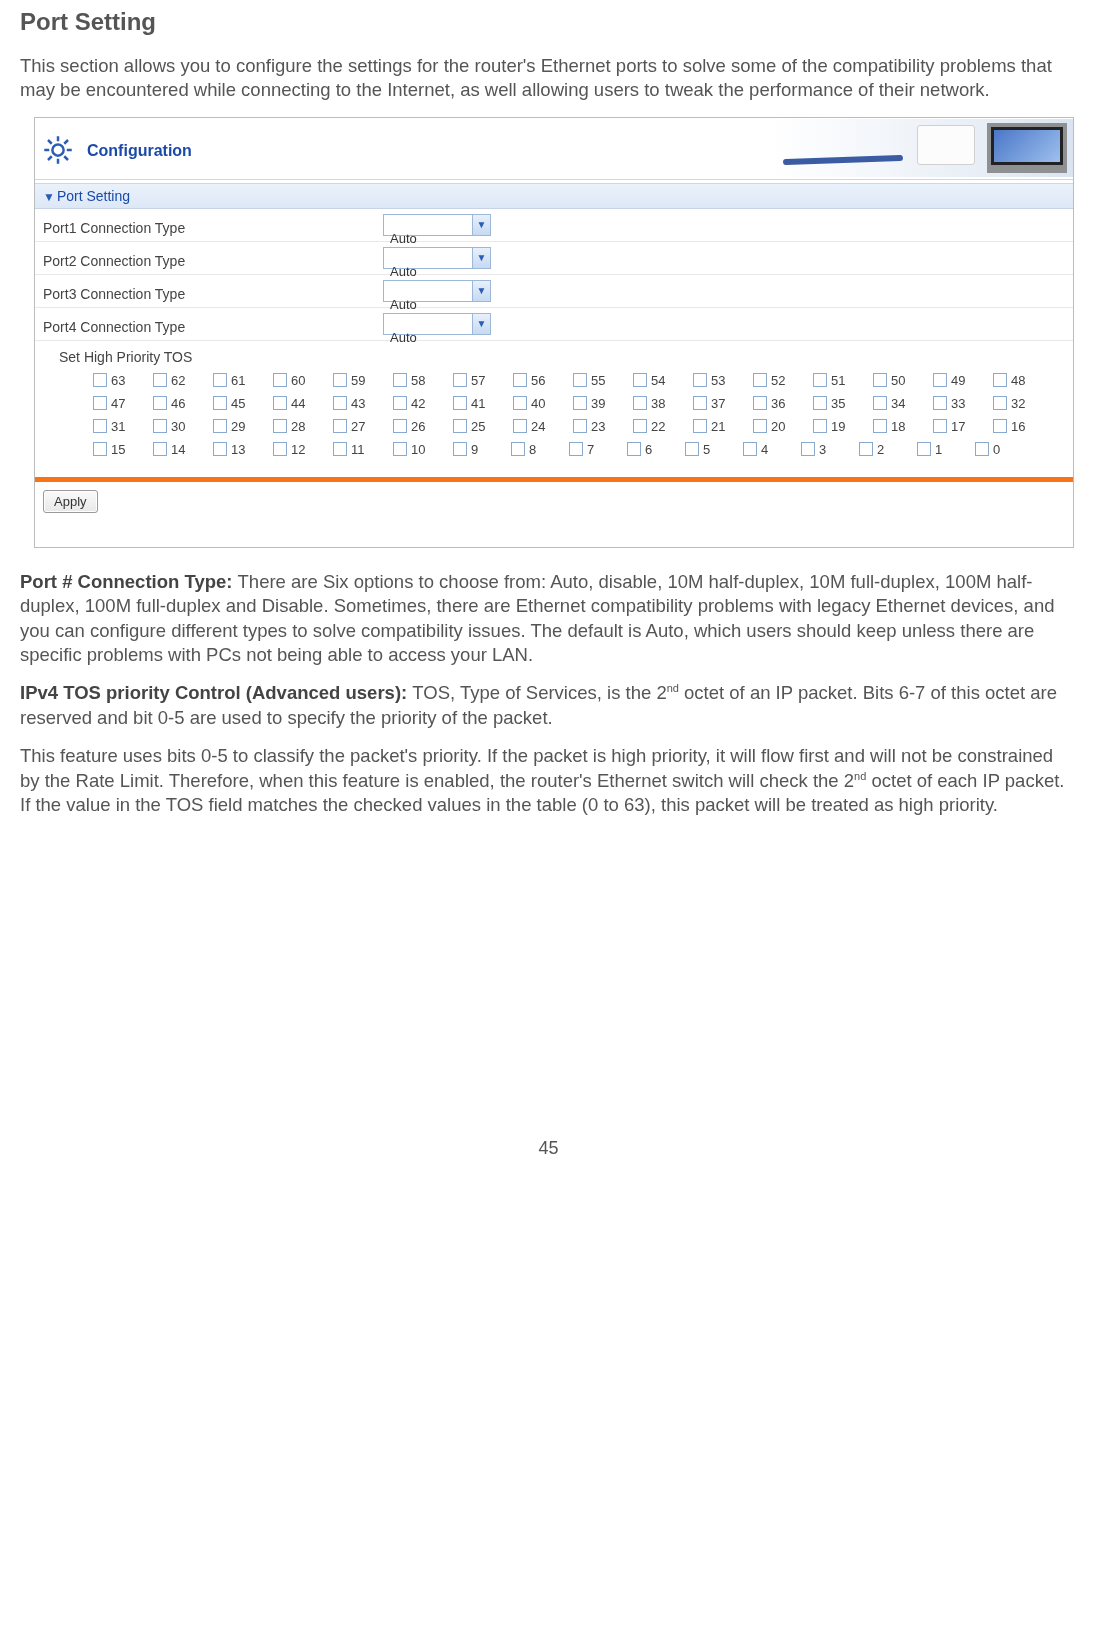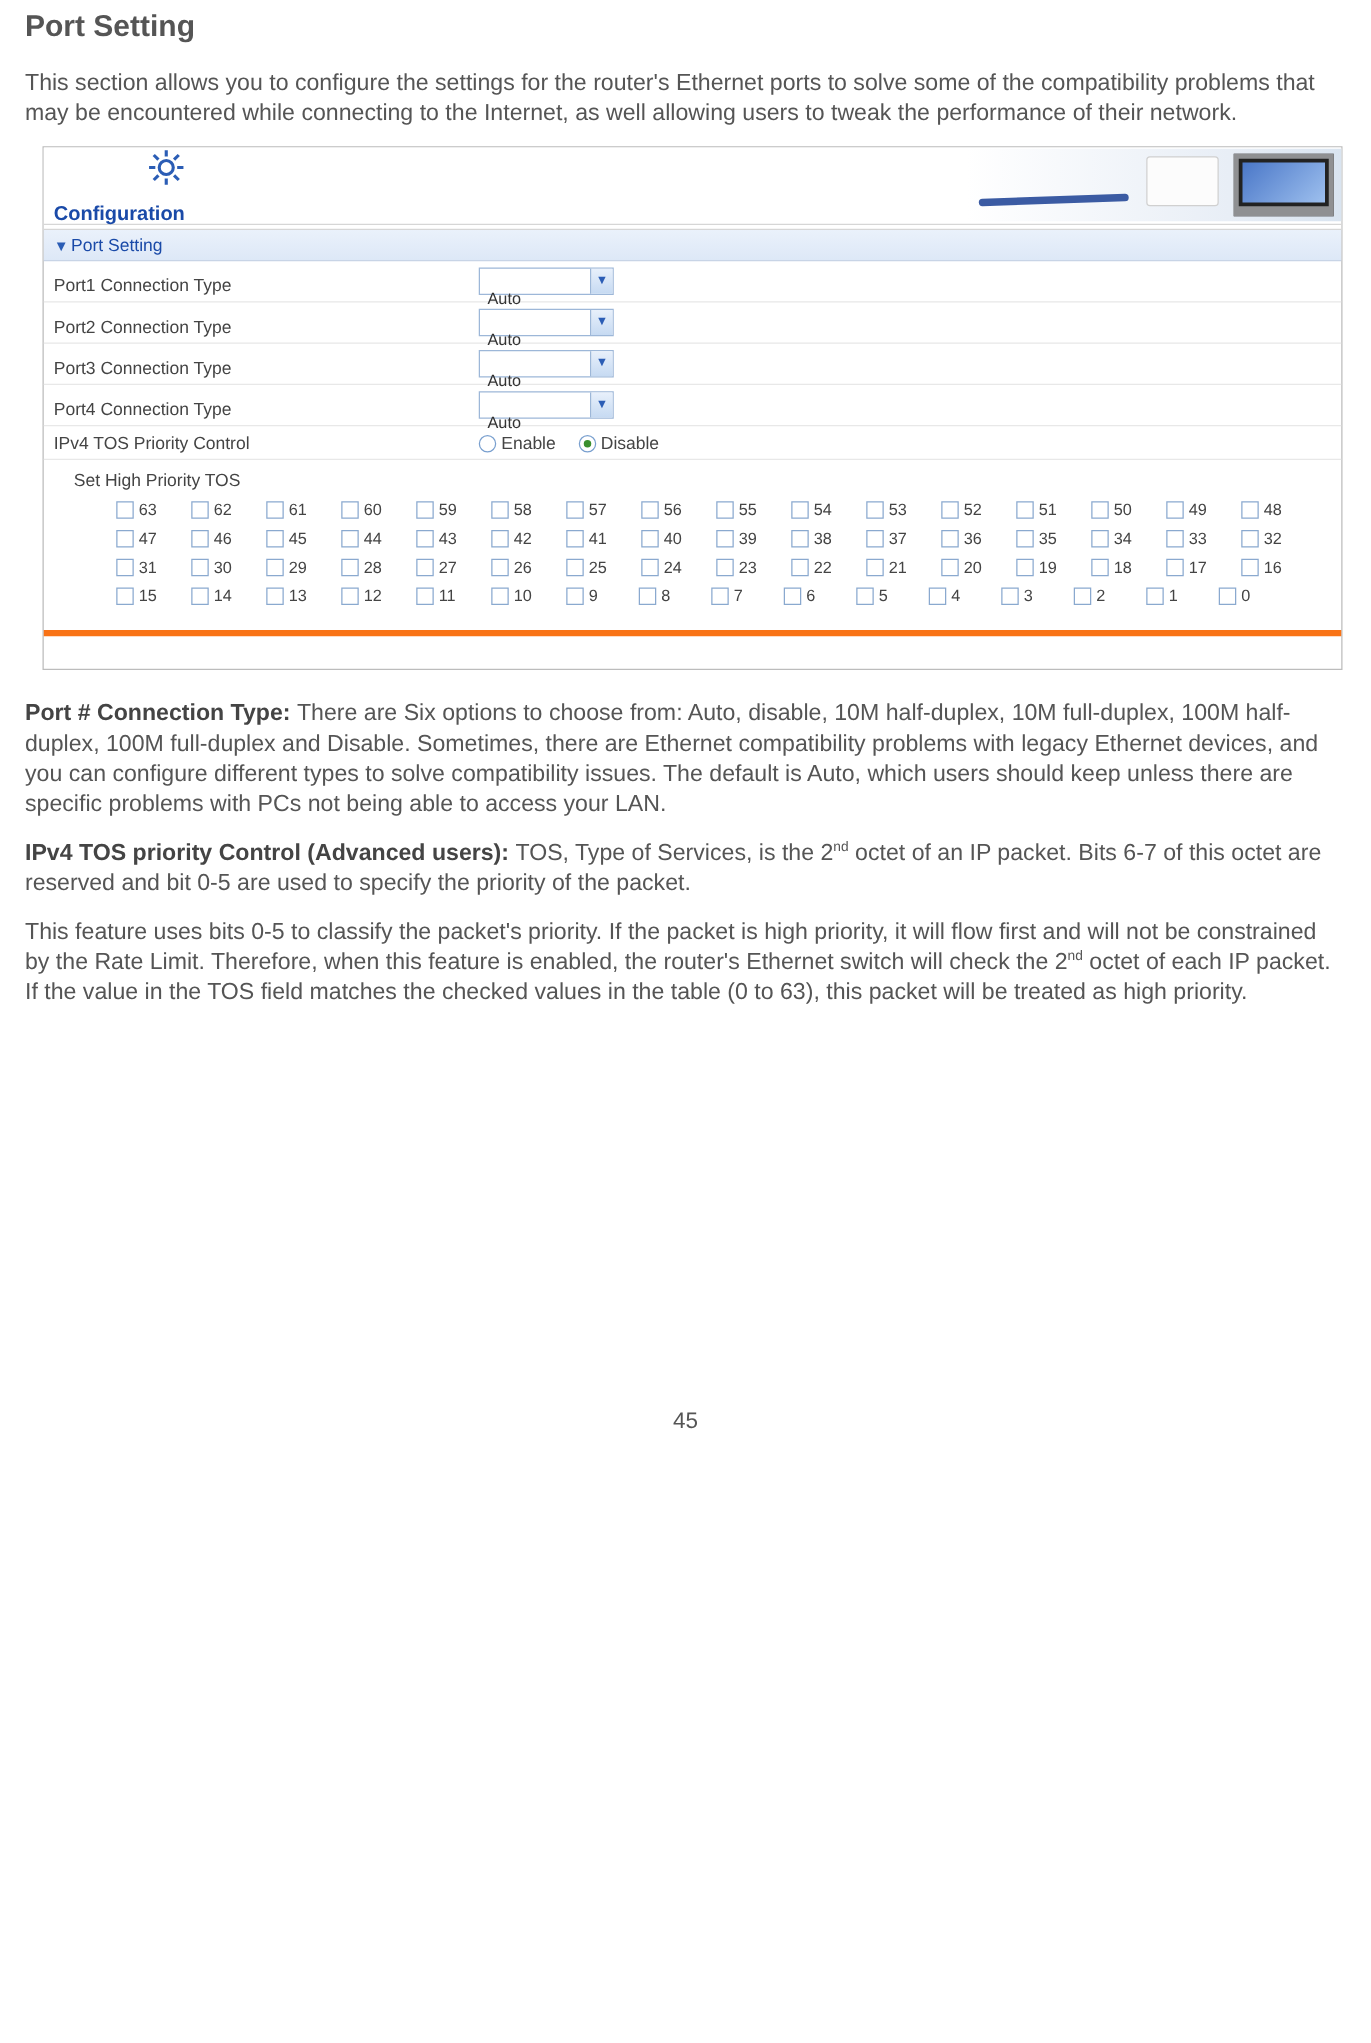--- a/index.html
+++ b/index.html
@@ -40,24 +40,23 @@
     height: 62px;
     border-bottom: 1px solid #d6d6d6;
     display: flex;
     align-items: center;
     justify-content: space-between;
     padding: 0 0 0 8px;
     background: #fff;
   }
   .config-header .left {
     display: flex;
-    align-items: flex-end;
+    align-items: center;
     gap: 14px;
     padding-top: 6px;
-    flex-direction: column;
   }
   .config-title {
     color: #1a4aa8;
     font-weight: bold;
     font-size: 16px;
   }
   .gear {
     width: 30px; height: 30px;
     display: inline-block;
     margin-top: -2px;
@@ -262,27 +261,20 @@
     </div>
   </div>
   <div class="form-row">
     <div class="label">Port4  Connection Type</div>
     <div class="select-wrap">
       <span>Auto</span>
       <span class="arrow">▼</span>
     </div>
   </div>
 
-  <div class="form-row">
-    <div class="label">IPv4 TOS Priority Control</div>
-    <div class="radio-row">
-      <span><span class="radio"></span><span class="radio-label">Enable</span></span>
-      <span><span class="radio sel"></span><span class="radio-label">Disable</span></span>
-    </div>
-  </div>
 
   <div class="tos-block">
     <div class="tos-title">Set High Priority TOS</div>
     <div id="tos-rows">
         <div class="tos-grid-row">
           <span class="tos-item">
             <span class="cb"></span>
             <span>63</span>
           </span>
           <span class="tos-item">
@@ -540,20 +532,23 @@
             <span>1</span>
           </span>
           <span class="tos-item w">
             <span class="cb"></span>
             <span>0</span>
           </span>
         </div>
       </div>
   </div>
 
+  <div class="apply-row">
+    <button class="apply-btn">Apply</button>
+  </div>
   <div style="height:26px;"></div>
 </div>
 
 <p class="body-text">
   <b>Port # Connection Type: </b><span>There are Six options to choose from: Auto, disable, 10M half-duplex, 10M full-duplex, 100M half-duplex, 100M full-duplex and Disable. Sometimes, there are Ethernet compatibility problems with legacy Ethernet devices, and you can configure different types to solve compatibility issues. The default is Auto, which users should keep unless there are specific problems with PCs not being able to access your LAN.</span>
 </p>
 
 <p class="body-text">
   <b>IPv4 TOS priority Control (Advanced users): </b><span>TOS, Type of Services, is the 2</span><span class="sup">nd</span><span> octet of an IP packet. Bits 6-7 of this octet are reserved and bit 0-5 are used to specify the priority of the packet.</span>
 </p>

